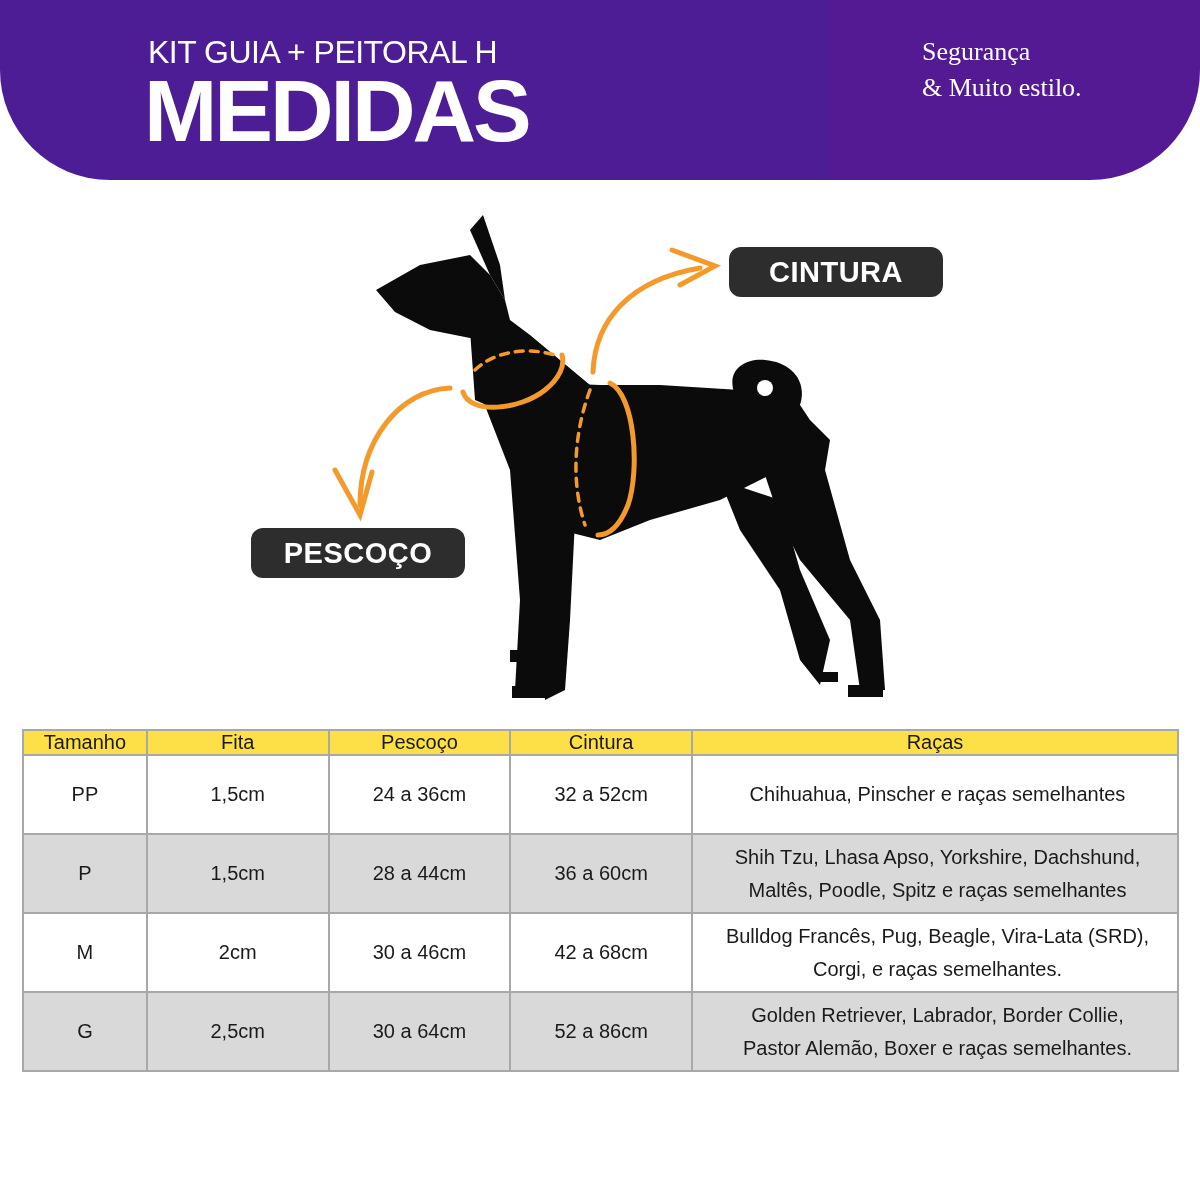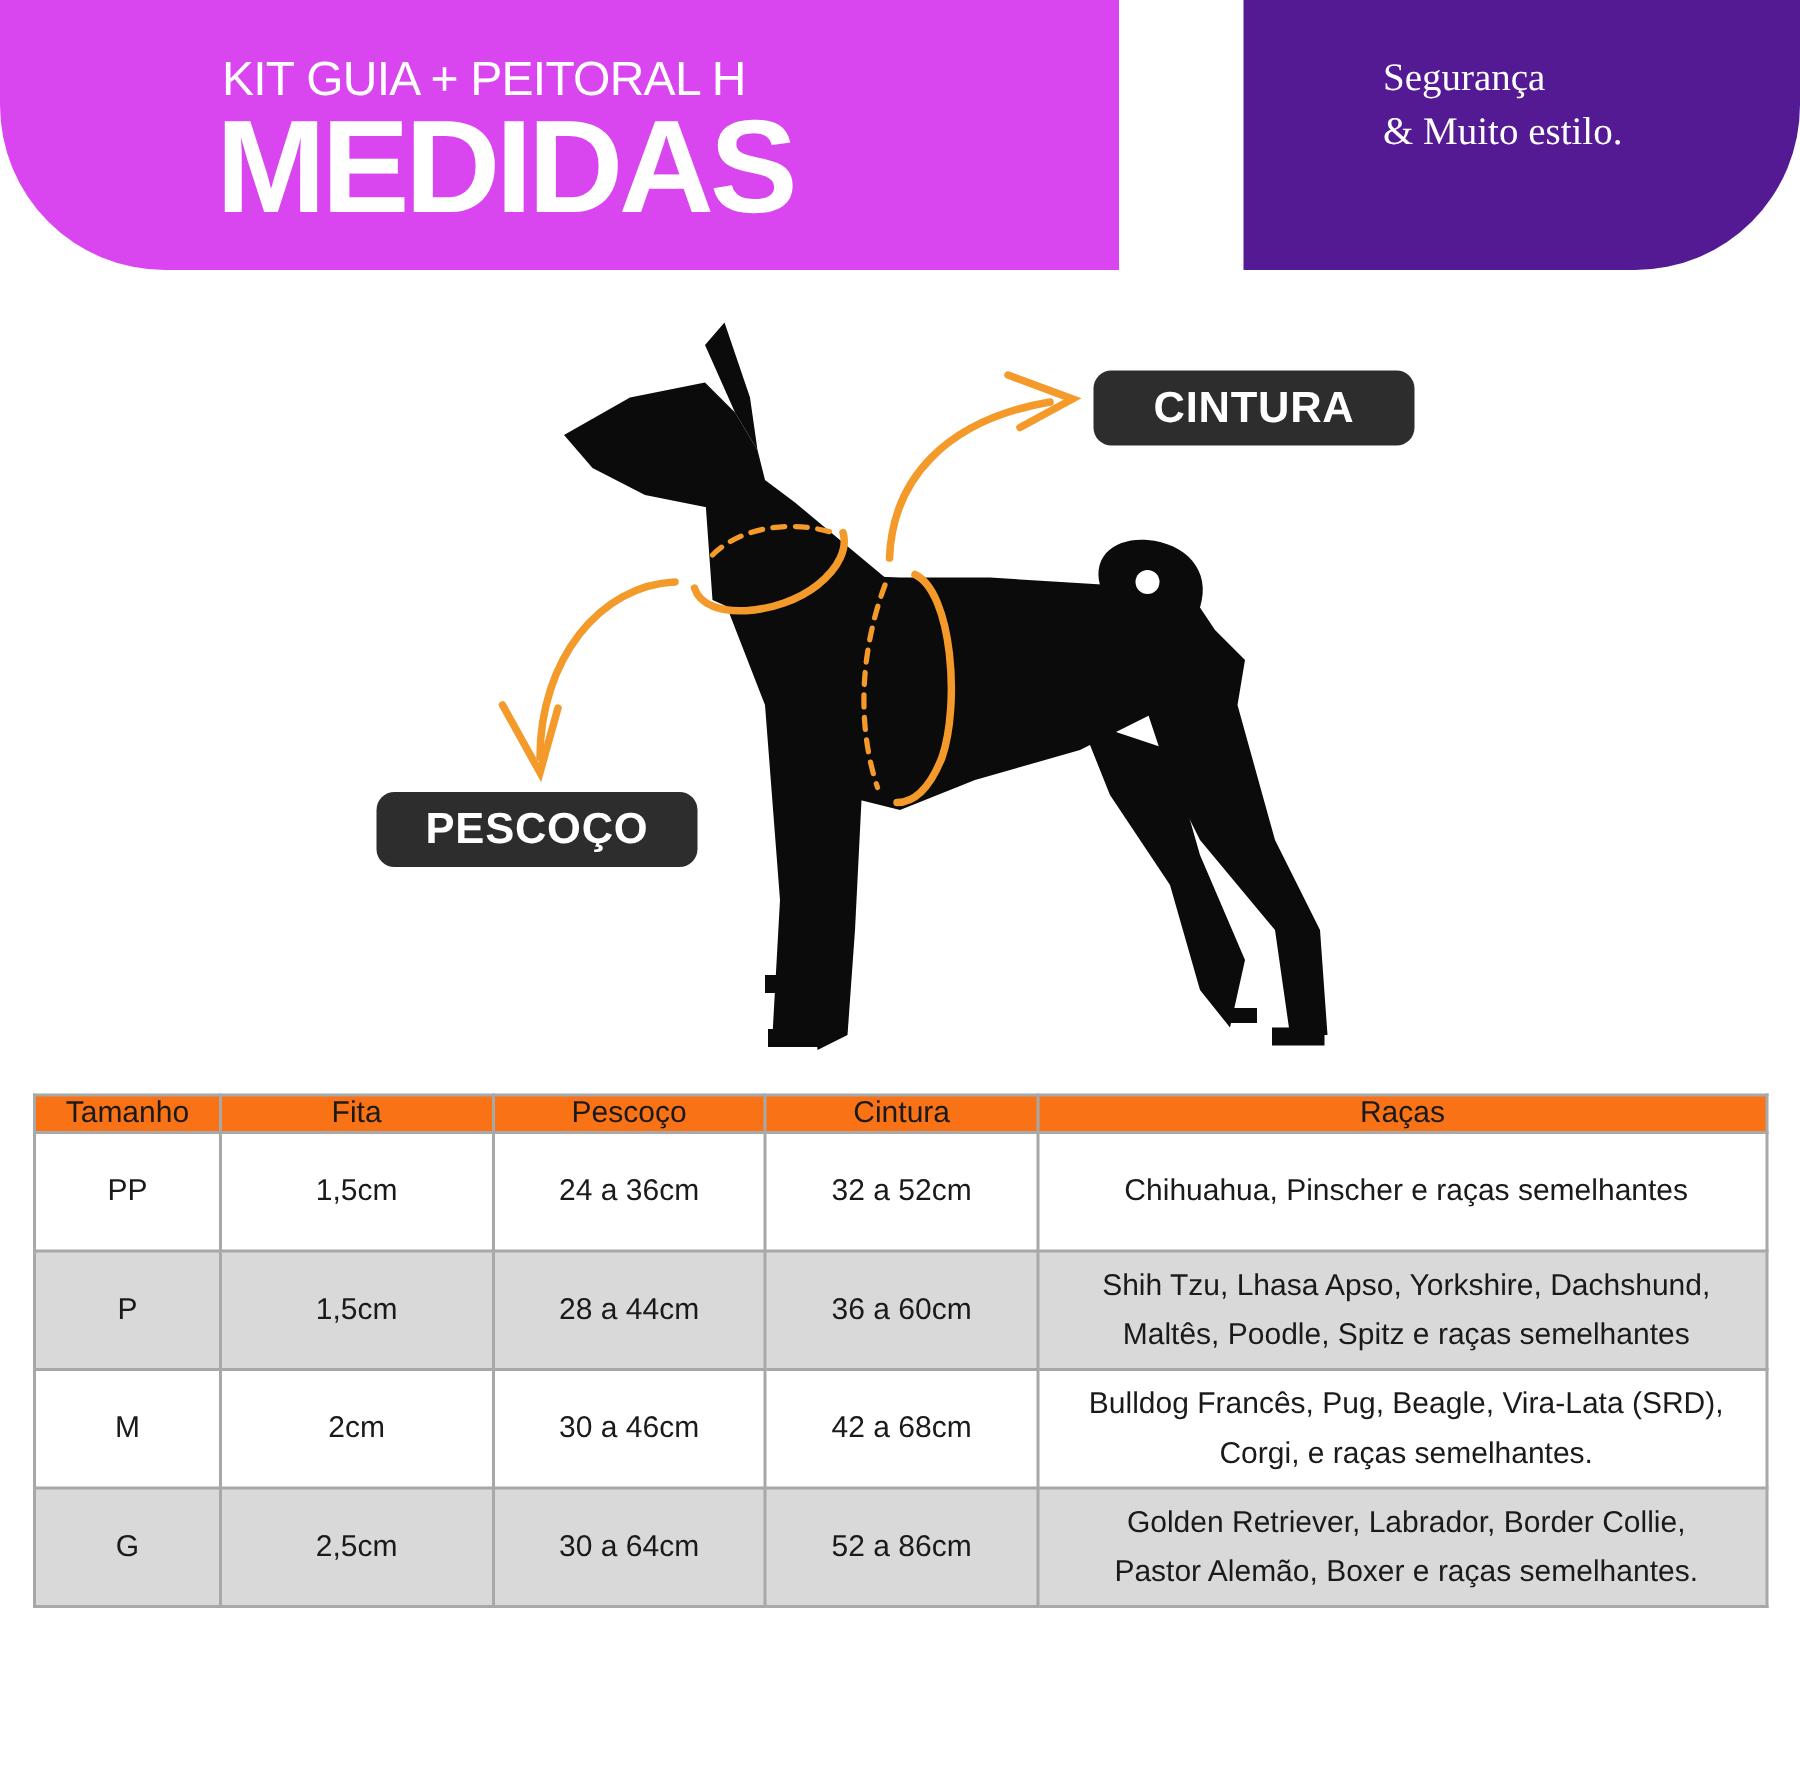--- a/index.html
+++ b/index.html
@@ -1,34 +1,34 @@
 <!DOCTYPE html>
 <html><head>
 <meta charset="utf-8">
 <style>
   * { box-sizing: border-box; margin: 0; padding: 0; }
   html, body { width: 1200px; height: 1187px; background: #ffffff; overflow: hidden; }
   body { position: relative; font-family: "Liberation Sans", "DejaVu Sans", sans-serif; color: #1a1a1a; }
 
   .banner { position: absolute; left: 0; top: 0; width: 1200px; height: 180px; border-radius: 0 0 110px 110px; overflow: hidden; }
-  .banner-left { position: absolute; left: 0; top: 0; width: 746px; height: 180px; background: #d946ef; }
+  .banner-left { position: absolute; left: 0; top: 0; width: 829px; height: 180px; background: #4c1d95; }
   .banner-right { position: absolute; left: 829px; top: 0; width: 371px; height: 180px; background: #541a94; }
   .kicker { position: absolute; left: 148px; top: 34px; font-size: 32px; color: #ffffff; letter-spacing: -0.5px; line-height: 36px; white-space: nowrap; }
   .title { position: absolute; left: 144px; top: 66px; font-size: 88px; font-weight: bold; color: #ffffff; letter-spacing: -3px; line-height: 90px; white-space: nowrap; }
   .tagline { position: absolute; left: 922px; top: 34px; font-size: 26px; color: #ffffff; line-height: 36px; }
   .tagline div { white-space: nowrap; font-family: Liberation Serif, serif; }
 
   .diagram { position: absolute; left: 240px; top: 200px; width: 720px; height: 510px; }
   .pill { position: absolute; background: #2d2d2d; color: #ffffff; font-weight: bold; font-size: 29px; border-radius: 12px; display: flex; align-items: center; justify-content: center; letter-spacing: 0.5px; }
   .pill-cintura { left: 729px; top: 247px; width: 214px; height: 50px; }
   .pill-pescoco { left: 251px; top: 528px; width: 214px; height: 50px; }
 
   table.sizes { position: absolute; left: 22px; top: 729px; width: 1157px; border-collapse: collapse; font-size: 20px; }
   table.sizes th, table.sizes td { border: 2px solid #a8a8a8; }
-  table.sizes th { background: #f97316; font-weight: normal; height: 16px; text-align: center; }
+  table.sizes th { background: #fde047; font-weight: normal; height: 16px; text-align: center; }
   table.sizes td { height: 79px; text-align: center; }
   table.sizes td.breeds { text-align: center; padding-left: 5px; line-height: 33px; }
   table.sizes tr.shaded td { background: #d9d9d9; }
   table.sizes tr.plain td { background: #ffffff; }
 </style>
 </head>
 <body>
 
 <div class="banner">
   <div class="banner-left">

